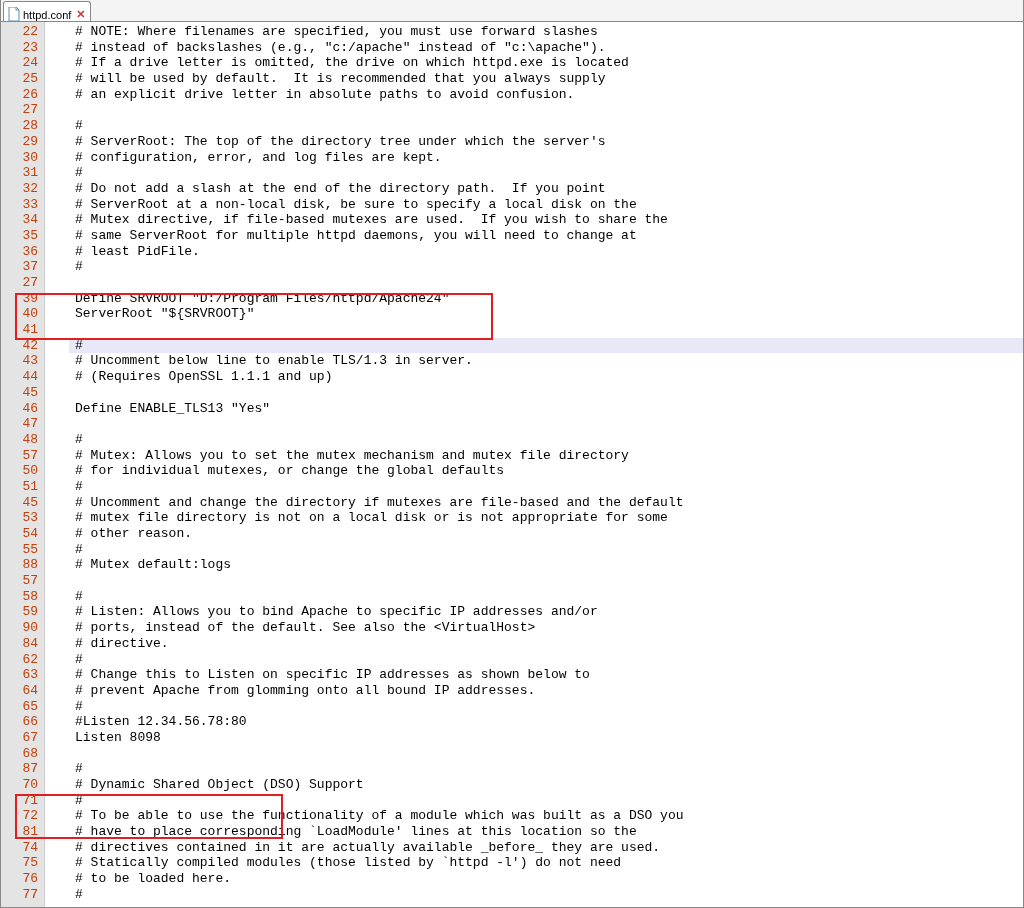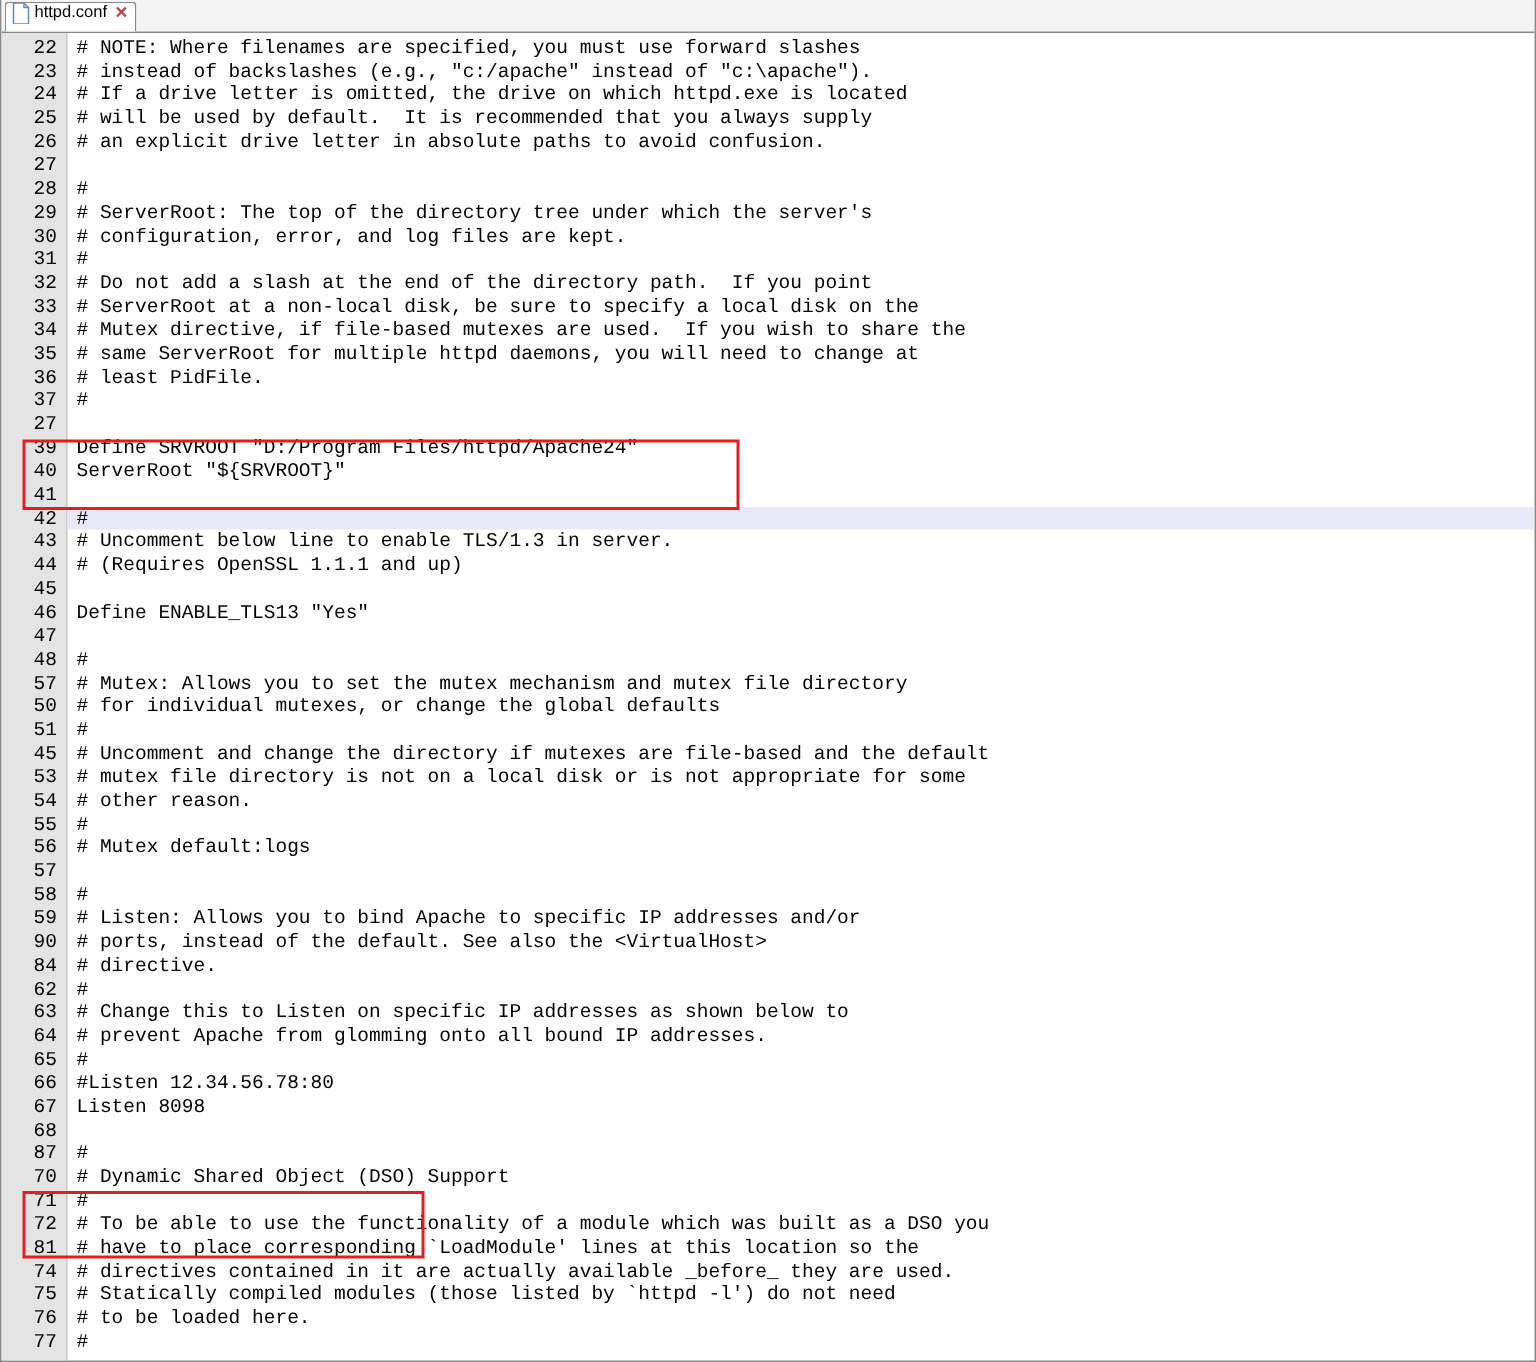--- a/index.html
+++ b/index.html
@@ -1,25 +1,25 @@
 <!DOCTYPE html>
 <html><head>
   <meta charset="utf-8">
   <style>
     * { box-sizing: border-box; margin: 0; padding: 0; }
     body { font-family: "Consolas", "Courier New", monospace; font-size: 13px; background: #fff; width: 1024px; height: 908px; overflow: hidden; border: 1px solid #888; border-top: none; }
     .tab-bar { background: #f4f4f4; border-bottom: 1px solid #888; height: 22px; display: flex; align-items: flex-end; padding-left: 2px; }
-    .tab { background: #fff; border: 1px solid #888; border-bottom: none; border-radius: 3px 3px 0 0; height: 20px; display: flex; align-items: flex-start; padding: 0 4px 0 4px; font-family: Tahoma, sans-serif; font-size: 11px; gap: 3px; }
+    .tab { background: #fff; border: 1px solid #888; border-bottom: none; border-radius: 3px 3px 0 0; height: 20px; display: flex; align-items: flex-end; padding: 0 4px 0 4px; font-family: Tahoma, sans-serif; font-size: 11px; gap: 3px; }
     .tab-icon { width: 12px; height: 14px; display: inline-flex; }
     .tab-icon svg { width: 100%; height: 100%; }
     .close-icon { color: #c04040; cursor: pointer; font-size: 11px; margin-left: 2px; font-weight: bold; }
     .editor { display: flex; height: calc(100% - 22px); position: relative; }
-    .gutter { background: #e4e4e4; width: 44px; text-align: right; color: #000000; padding-right: 6px; padding-top: 2px; flex-shrink: 0; border-right: 1px solid #ccc; }
+    .gutter { background: #e4e4e4; width: 44px; text-align: right; color: #c2410c; padding-right: 6px; padding-top: 2px; flex-shrink: 0; border-right: 1px solid #ccc; }
     .gutter div { height: 15.7px; line-height: 15.7px; }
-    .code { flex: 1; padding-top: 2px; padding-left: 6px; white-space: pre; color: #000; position: relative; }
+    .code { flex: 1; padding-top: 2px; padding-left: 6px; white-space: pre; color: #000; position: relative; margin-left: 24px; }
     .code-line { height: 15.7px; line-height: 15.7px; }
     .code-line.hl { background: #e8e8f8; margin-left: -6px; padding-left: 6px; }
     .redbox { position: absolute; border: 2px solid #e02020; pointer-events: none; z-index: 5; }
   </style>
 </head>
 <body>
 
 <div class="tab-bar">
   <div class="tab">
     <span class="tab-icon">
@@ -62,21 +62,21 @@
       <div>46</div>
       <div>47</div>
       <div>48</div>
       <div>57</div>
       <div>50</div>
       <div>51</div>
       <div>45</div>
       <div>53</div>
       <div>54</div>
       <div>55</div>
-      <div>56</div>
+      <div>88</div>
       <div>57</div>
       <div>58</div>
       <div>59</div>
       <div>90</div>
       <div>84</div>
       <div>62</div>
       <div>63</div>
       <div>64</div>
       <div>65</div>
       <div>66</div>

